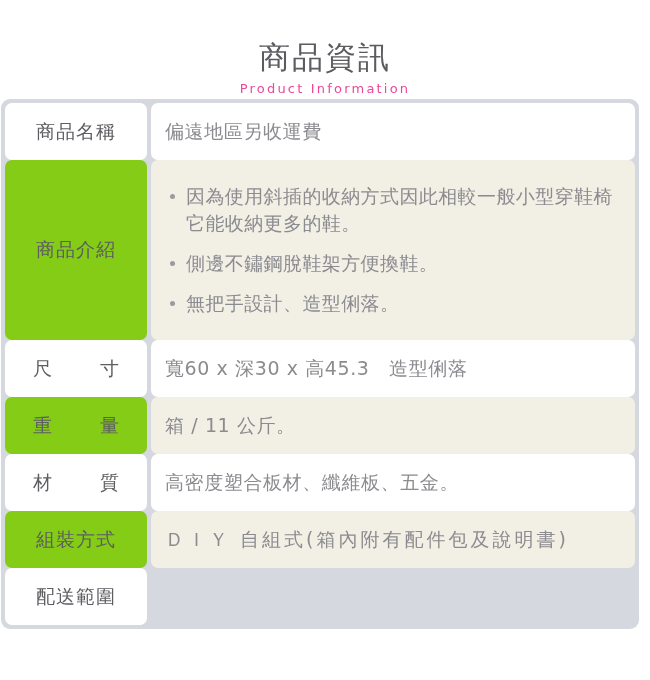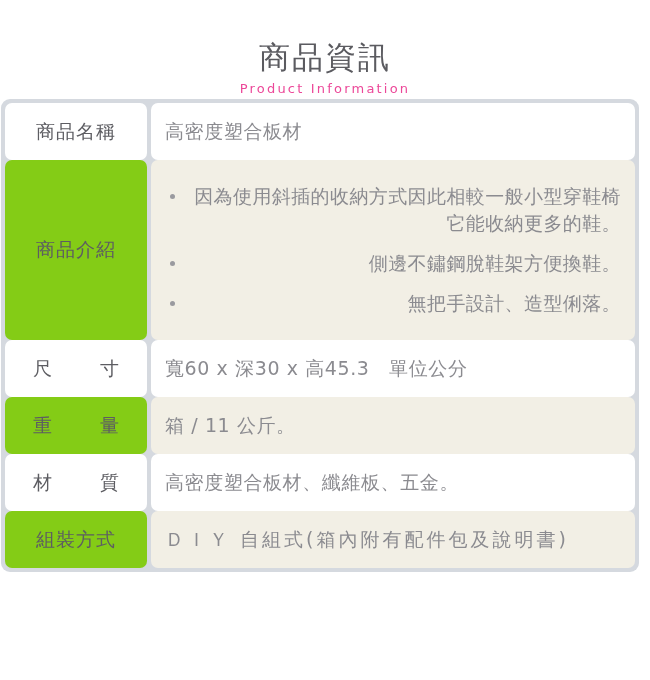--- a/index.html
+++ b/index.html
@@ -117,21 +117,20 @@
   .cell-label.spaced .lbl {
     display: inline-flex;
     justify-content: space-between;
     width: 86px;
   }
 
   
   .cell-value.bullets {
     align-items: center;
     padding: 0 14px 0 16px;
-    text-align: right;
   }
   .bullet-list {
     margin: 0;
     padding: 0;
     list-style: none;
     width: 100%;
   }
   .bullet-list li {
     position: relative;
     padding-left: 19px;
@@ -162,42 +161,42 @@
 
   <div class="header">
     <div class="title">商品資訊</div>
     <div class="subtitle">Product Information</div>
   </div>
 
   <div class="table">
 
     <div class="row light r-name">
       <div class="cell-label">商品名稱</div>
-      <div class="cell-value">高密度塑合板材</div>
+      <div class="cell-value">偏遠地區另收運費</div>
     </div>
 
     <div class="row tint r-intro">
       <div class="cell-label">商品介紹</div>
       <div class="cell-value bullets">
         <ul class="bullet-list">
           <li>因為使用斜插的收納方式因此相較一般小型穿鞋椅它能收納更多的鞋。</li>
           <li>側邊不鏽鋼脫鞋架方便換鞋。</li>
           <li>無把手設計、造型俐落。</li>
         </ul>
       </div>
     </div>
 
     <div class="row light r-size">
       <div class="cell-label spaced">
         <span class="lbl">
           <span>尺</span>
           <span>寸</span>
         </span>
       </div>
-      <div class="cell-value">寬60 x 深30 x 高45.3　單位公分</div>
+      <div class="cell-value">寬60 x 深30 x 高45.3　造型俐落</div>
     </div>
 
     <div class="row tint r-weight">
       <div class="cell-label spaced">
         <span class="lbl">
           <span>重</span>
           <span>量</span>
         </span>
       </div>
       <div class="cell-value">箱 / 11 公斤。</div>
@@ -212,16 +211,17 @@
       </div>
       <div class="cell-value">高密度塑合板材、纖維板、五金。</div>
     </div>
 
     <div class="row tint r-asm">
       <div class="cell-label">組裝方式</div>
       <div class="cell-value wide-letter">ＤＩＹ 自組式(箱內附有配件包及說明書)</div>
     </div>
 
     <div class="row light r-ship">
+      <div class="cell-label">配送範圍</div>
     </div>
 
   </div>
 </div>
 
 </body></html>

